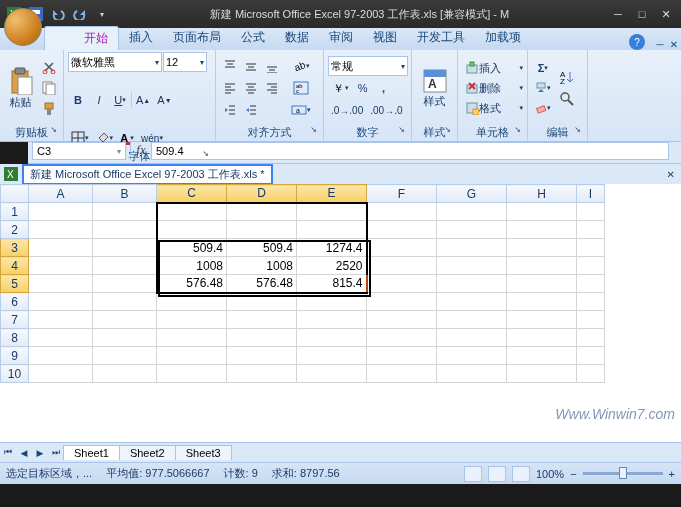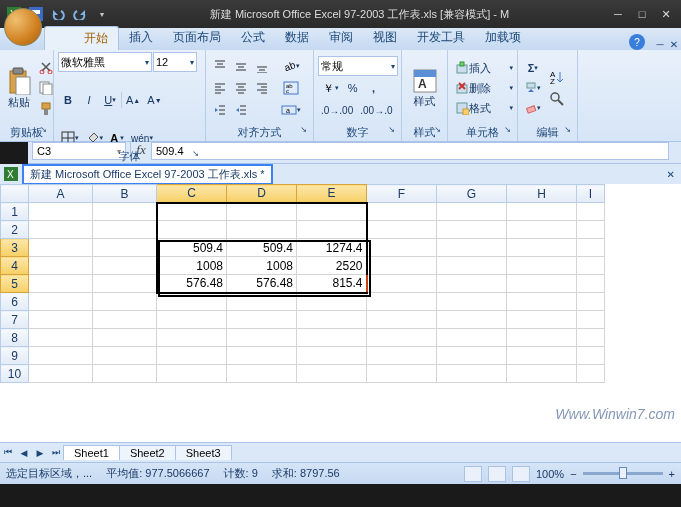--- a/index.html
+++ b/index.html
@@ -6,21 +6,21 @@
 body { width: 681px; height: 507px; background: #1a1a1a; overflow: hidden; font-size: 11px; }
 .titlebar { height: 28px; background: linear-gradient(#3a3a3a,#2a2a2a); display: flex; align-items: center; color: #ddd; padding: 0 4px; }
 .qat { display: flex; gap: 2px; align-items: center; }
 .qat-btn { width: 20px; height: 20px; display: flex; align-items: center; justify-content: center; cursor: pointer; border-radius: 2px; }
 .title-text { flex: 1; text-align: center; font-size: 11px; white-space: nowrap; overflow: hidden; }
 .win-controls { display: flex; gap: 2px; }
 .win-btn { width: 22px; height: 16px; display: flex; align-items: center; justify-content: center; cursor: pointer; }
 .ribbon-tabs { height: 22px; background: linear-gradient(#dbe8f7,#c5d9f1); display: flex; align-items: flex-end; padding-left: 44px; position: relative; }
 .office-btn { position: absolute; left: 4px; top: -20px; width: 38px; height: 38px; border-radius: 50%; background: radial-gradient(circle at 30% 30%, #f0c070,#d08020 60%,#a06010); border: 1px solid #886; z-index: 5; cursor: pointer; }
 .tab { padding: 3px 10px; font-size: 12px; color: #1b4778; cursor: pointer; }
-.tab.active { background: #e8f0fa; border: 1px solid #a9c4e8; border-bottom: none; border-radius: 3px 3px 0 0; color: #a16207; padding-left: 39px; }
+.tab.active { background: #e8f0fa; border: 1px solid #a9c4e8; border-bottom: none; border-radius: 3px 3px 0 0; color: #a21caf; padding-left: 39px; }
 .help-btn { margin-left: auto; margin-right: 8px; width: 16px; height: 16px; border-radius: 50%; background: #3a7edb; color: #fff; display: flex; align-items: center; justify-content: center; font-size: 10px; cursor: pointer; }
 .ribbon { height: 92px; background: linear-gradient(#e8f0fa,#d6e5f7); border-bottom: 1px solid #a9c4e8; display: flex; }
 .group { border-right: 1px solid #b8cde8; padding: 2px 4px 0; display: flex; flex-direction: column; }
 .group-body { flex: 1; display: flex; gap: 2px; }
 .group-label { text-align: center; font-size: 11px; color: #1b4778; padding: 1px 0; position: relative; }
 .group-label::after { content: '↘'; position: absolute; right: 2px; font-size: 8px; color: #1b4778; }
 .vstack { display: flex; flex-direction: column; justify-content: center; gap: 1px; }
 .hstack { display: flex; gap: 1px; align-items: center; }
 .rbtn { min-width: 20px; height: 20px; display: flex; align-items: center; justify-content: center; border: 1px solid transparent; border-radius: 2px; cursor: pointer; font-size: 11px; color: #1b3a66; padding: 0 2px; }
 .bigbtn { width: 38px; display: flex; flex-direction: column; align-items: center; justify-content: center; padding: 4px 2px; cursor: pointer; border: 1px solid transparent; border-radius: 2px; font-size: 11px; color: #1b3a66; }
@@ -104,21 +104,21 @@
       <div class="tab">开发工具</div>
       <div class="tab">加载项</div>
     </div>
   <div class="help-btn">?</div>
   <div style="width:14px;text-align:center;color:#1b4778;font-size:10px;cursor:pointer">─</div>
   <div style="width:14px;text-align:center;color:#1b4778;font-size:10px;cursor:pointer">✕</div>
 </div>
 
 <div class="ribbon">
 
-  <div class="group" style="width:54px">
+  <div class="group" style="width:64px">
     <div class="group-body">
       <div class="bigbtn">
         <svg width="24" height="28">
             <rect x="3" y="4" width="16" height="22" fill="#d9a24a" stroke="#a0701e"></rect>
             <rect x="6" y="1" width="10" height="6" rx="1" fill="#888" stroke="#555"></rect>
             <rect x="9" y="10" width="14" height="18" fill="#fff" stroke="#888"></rect>
           </svg>
         <span>粘贴</span>
       </div>
       <div class="vstack">

